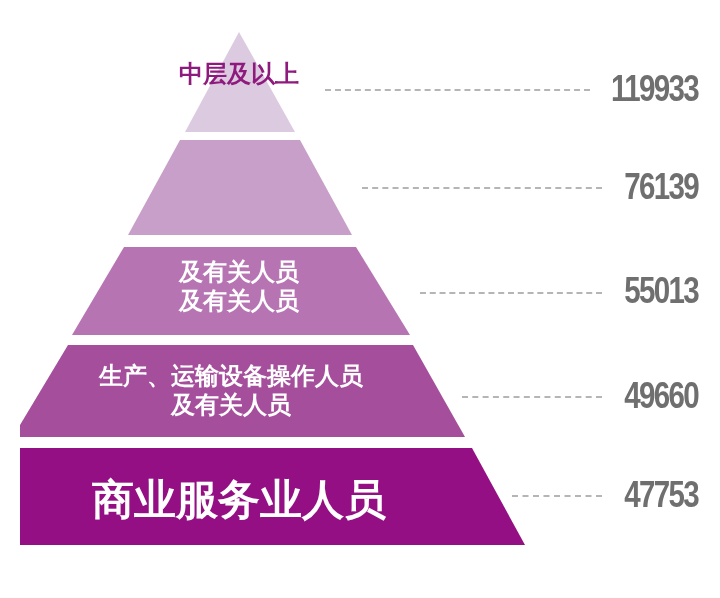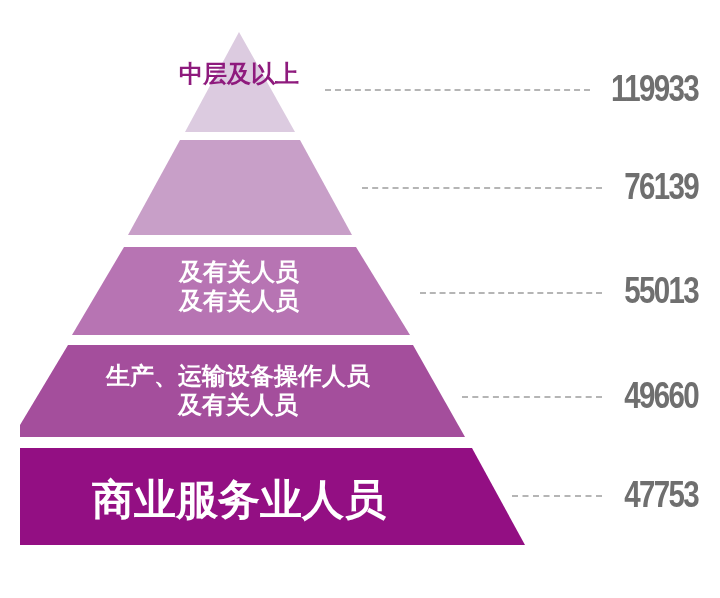--- a/index.html
+++ b/index.html
@@ -22,21 +22,21 @@
 
 <div class="lbl" style="left:239px;top:60px;font-size:24px;color:#8e1a7d;">
   <div>中层及以上</div>
 </div>
 <div class="lbl" style="left:239px;top:158px;font-size:24px;">
 </div>
 <div class="lbl" style="left:239px;top:258px;font-size:24px;">
   <div>及有关人员</div>
   <div>及有关人员</div>
 </div>
-<div class="lbl" style="left:238px;top:362px;font-size:24px;">
+<div class="lbl" style="left:231px;top:362px;font-size:24px;">
   <div>生产、运输设备操作人员</div>
   <div>及有关人员</div>
 </div>
 <div class="lbl" style="left:239px;top:475px;font-size:42px;">
   <div>商业服务业人员</div>
 </div>
 
 <div class="dash" style="left:325px;width:265px;top:89px;"></div>
 <div class="dash" style="left:362px;width:240px;top:187px;"></div>
 <div class="dash" style="left:420px;width:182px;top:292px;"></div>

